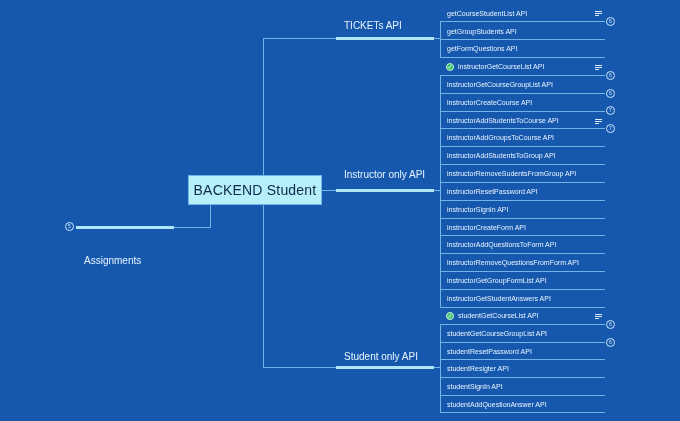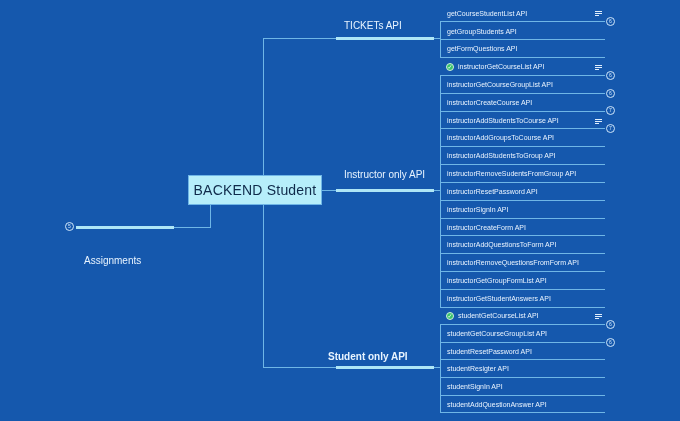--- a/index.html
+++ b/index.html
@@ -48,21 +48,21 @@
 <div class="branch-label" style="left:84px;top:211px;margin-top:44px;">Assignments</div>
 <div class="hl" style="left:76px;top:226px;width:98px;"></div>
 <div class="badge" style="left:65px;top:222px;">5</div>
 
 <div class="branch-label" style="left:344px;top:20px;">TICKETs API</div>
 <div class="hl" style="left:336px;top:37px;width:98px;"></div>
 
 <div class="branch-label" style="left:344px;top:169px;">Instructor only API</div>
 <div class="hl" style="left:336px;top:189px;width:98px;"></div>
 
-<div class="branch-label" style="left:328px;top:351px;font-weight:bold;">Student only API</div>
+<div class="branch-label" style="left:344px;top:351px;">Student only API</div>
 <div class="hl" style="left:336px;top:366px;width:98px;"></div>
 
 <div class="line" style="left:440px;top:21px;width:1px;height:36px;"></div>
 <div class="line" style="left:434px;top:38px;width:6px;height:1px;"></div>
 <div>
   <div class="leaf-label" style="left:447px;top:10px;">getCourseStudentList API</div>
   <div class="sep" style="left:440px;top:21px;width:165px;"></div>
   <div class="notes" style="left:595px;top:11px;">
       <i></i>
       <i></i>

